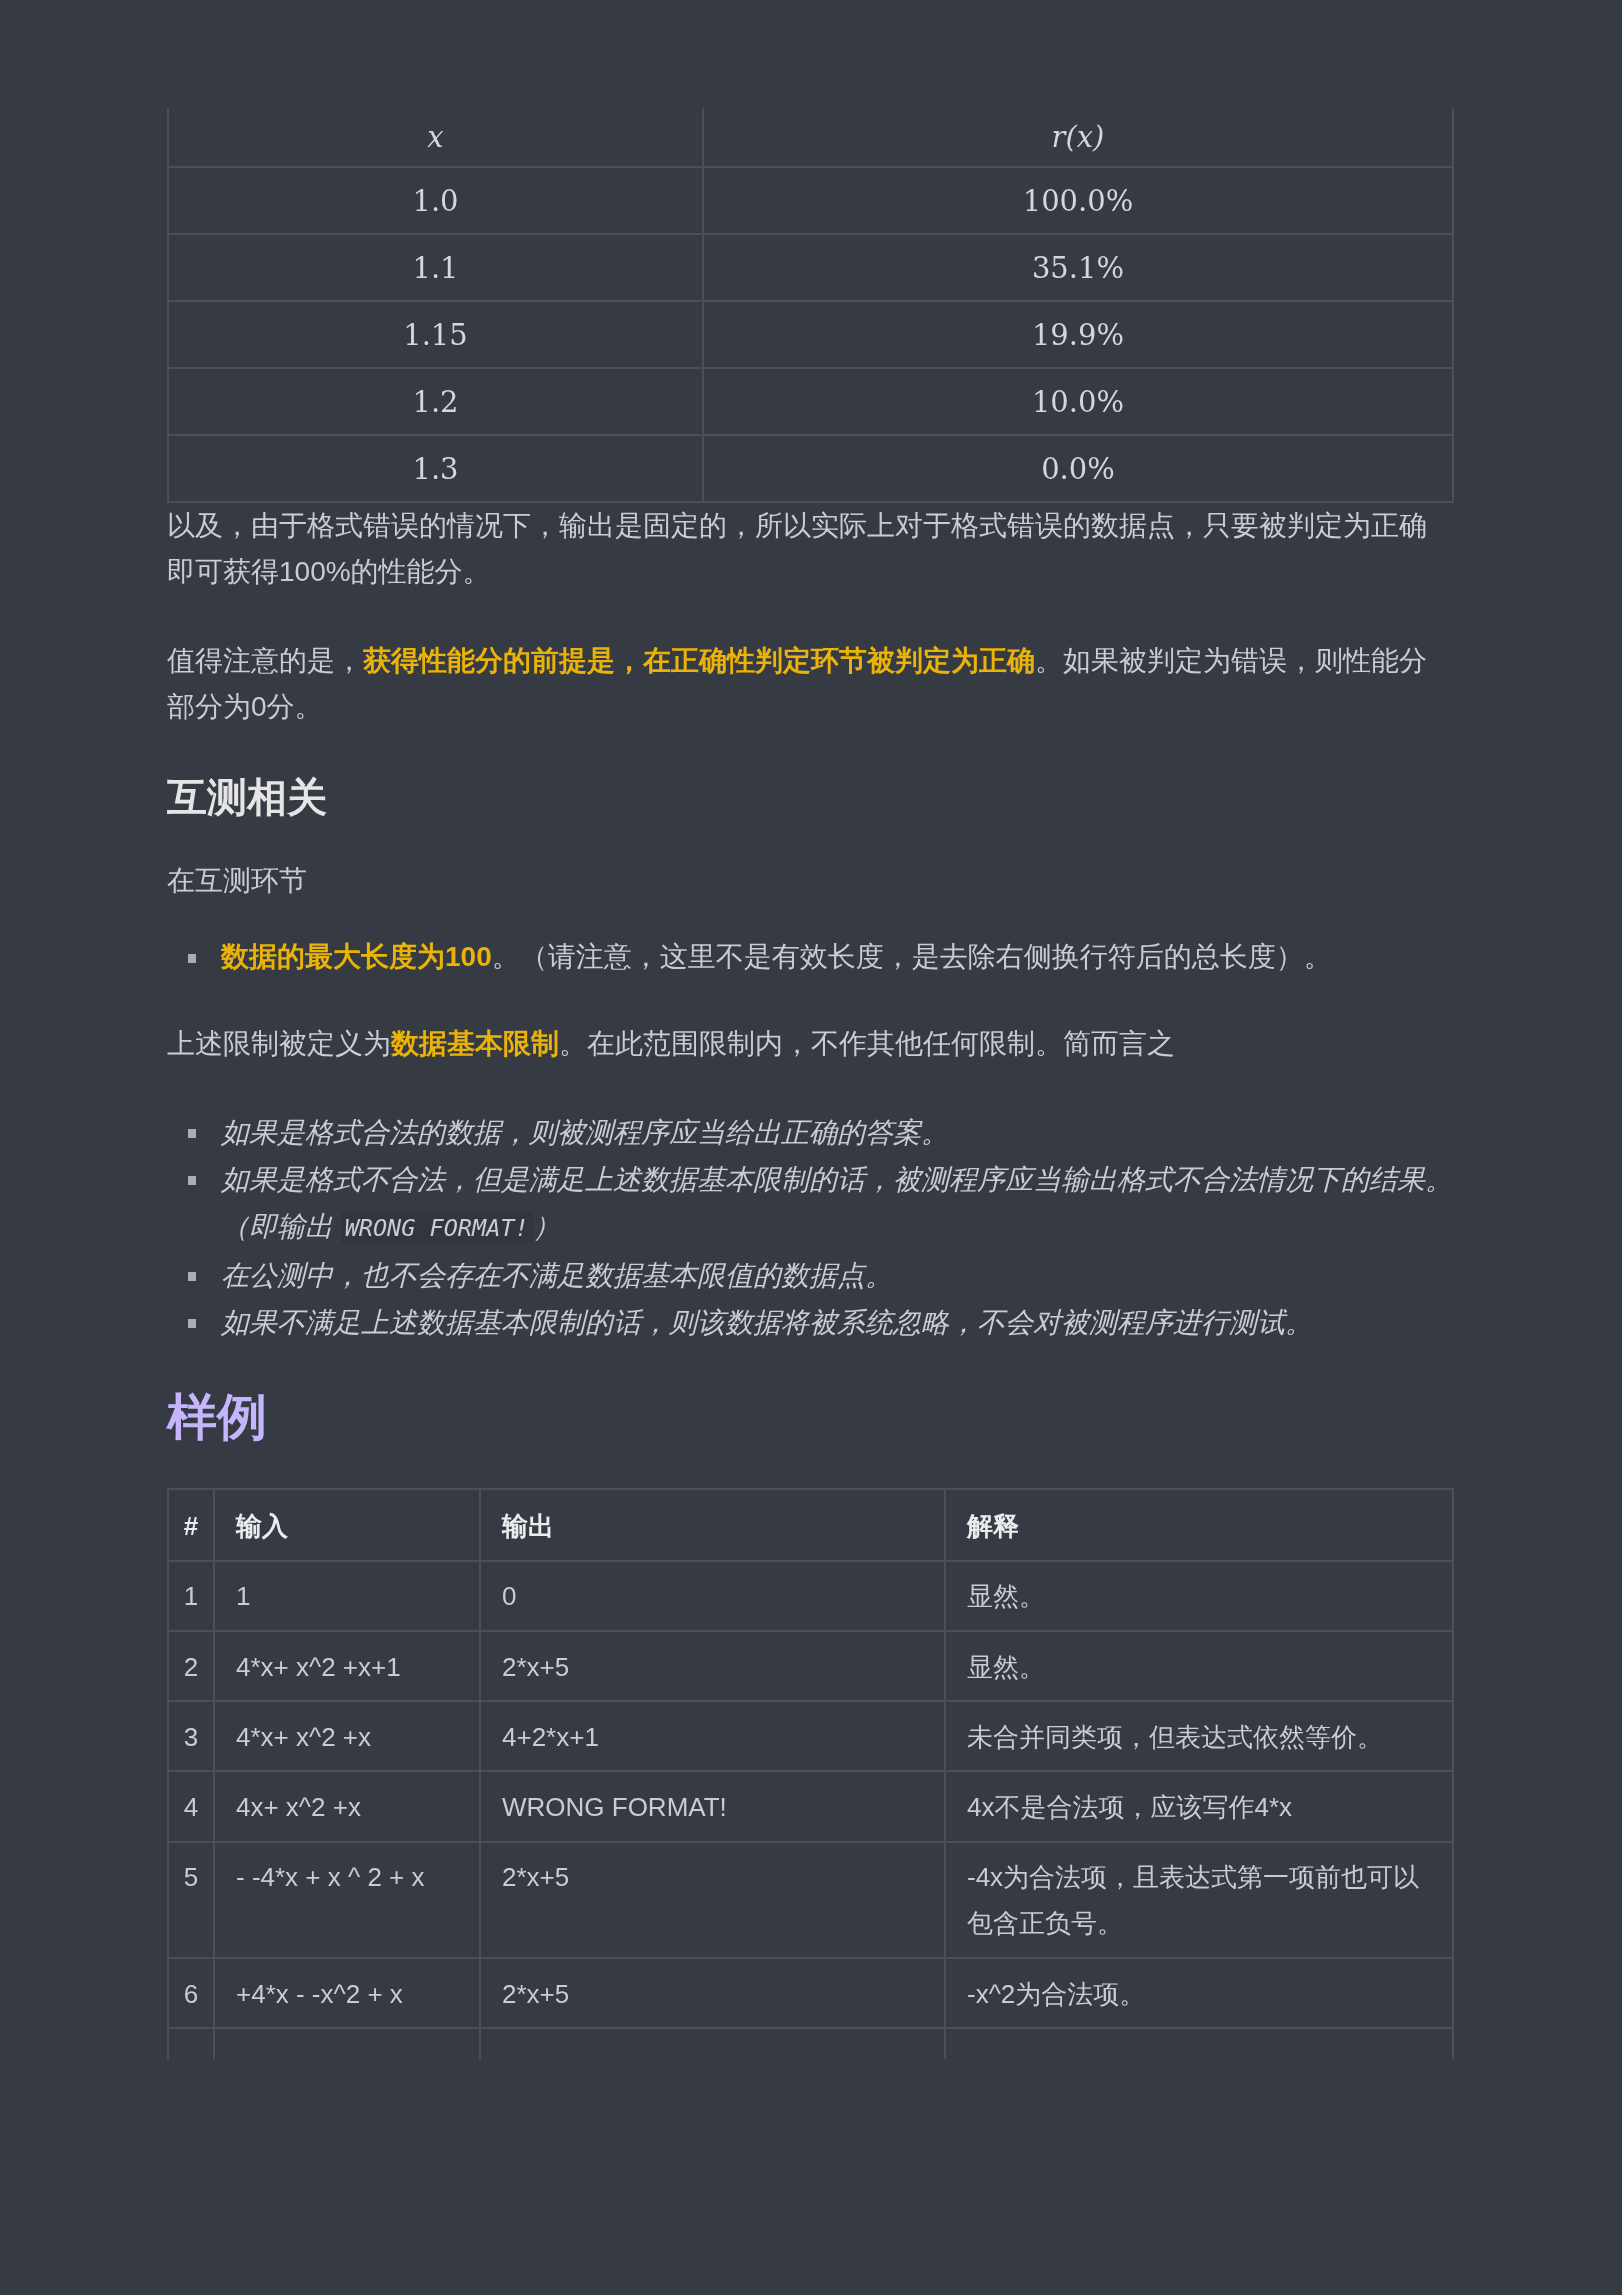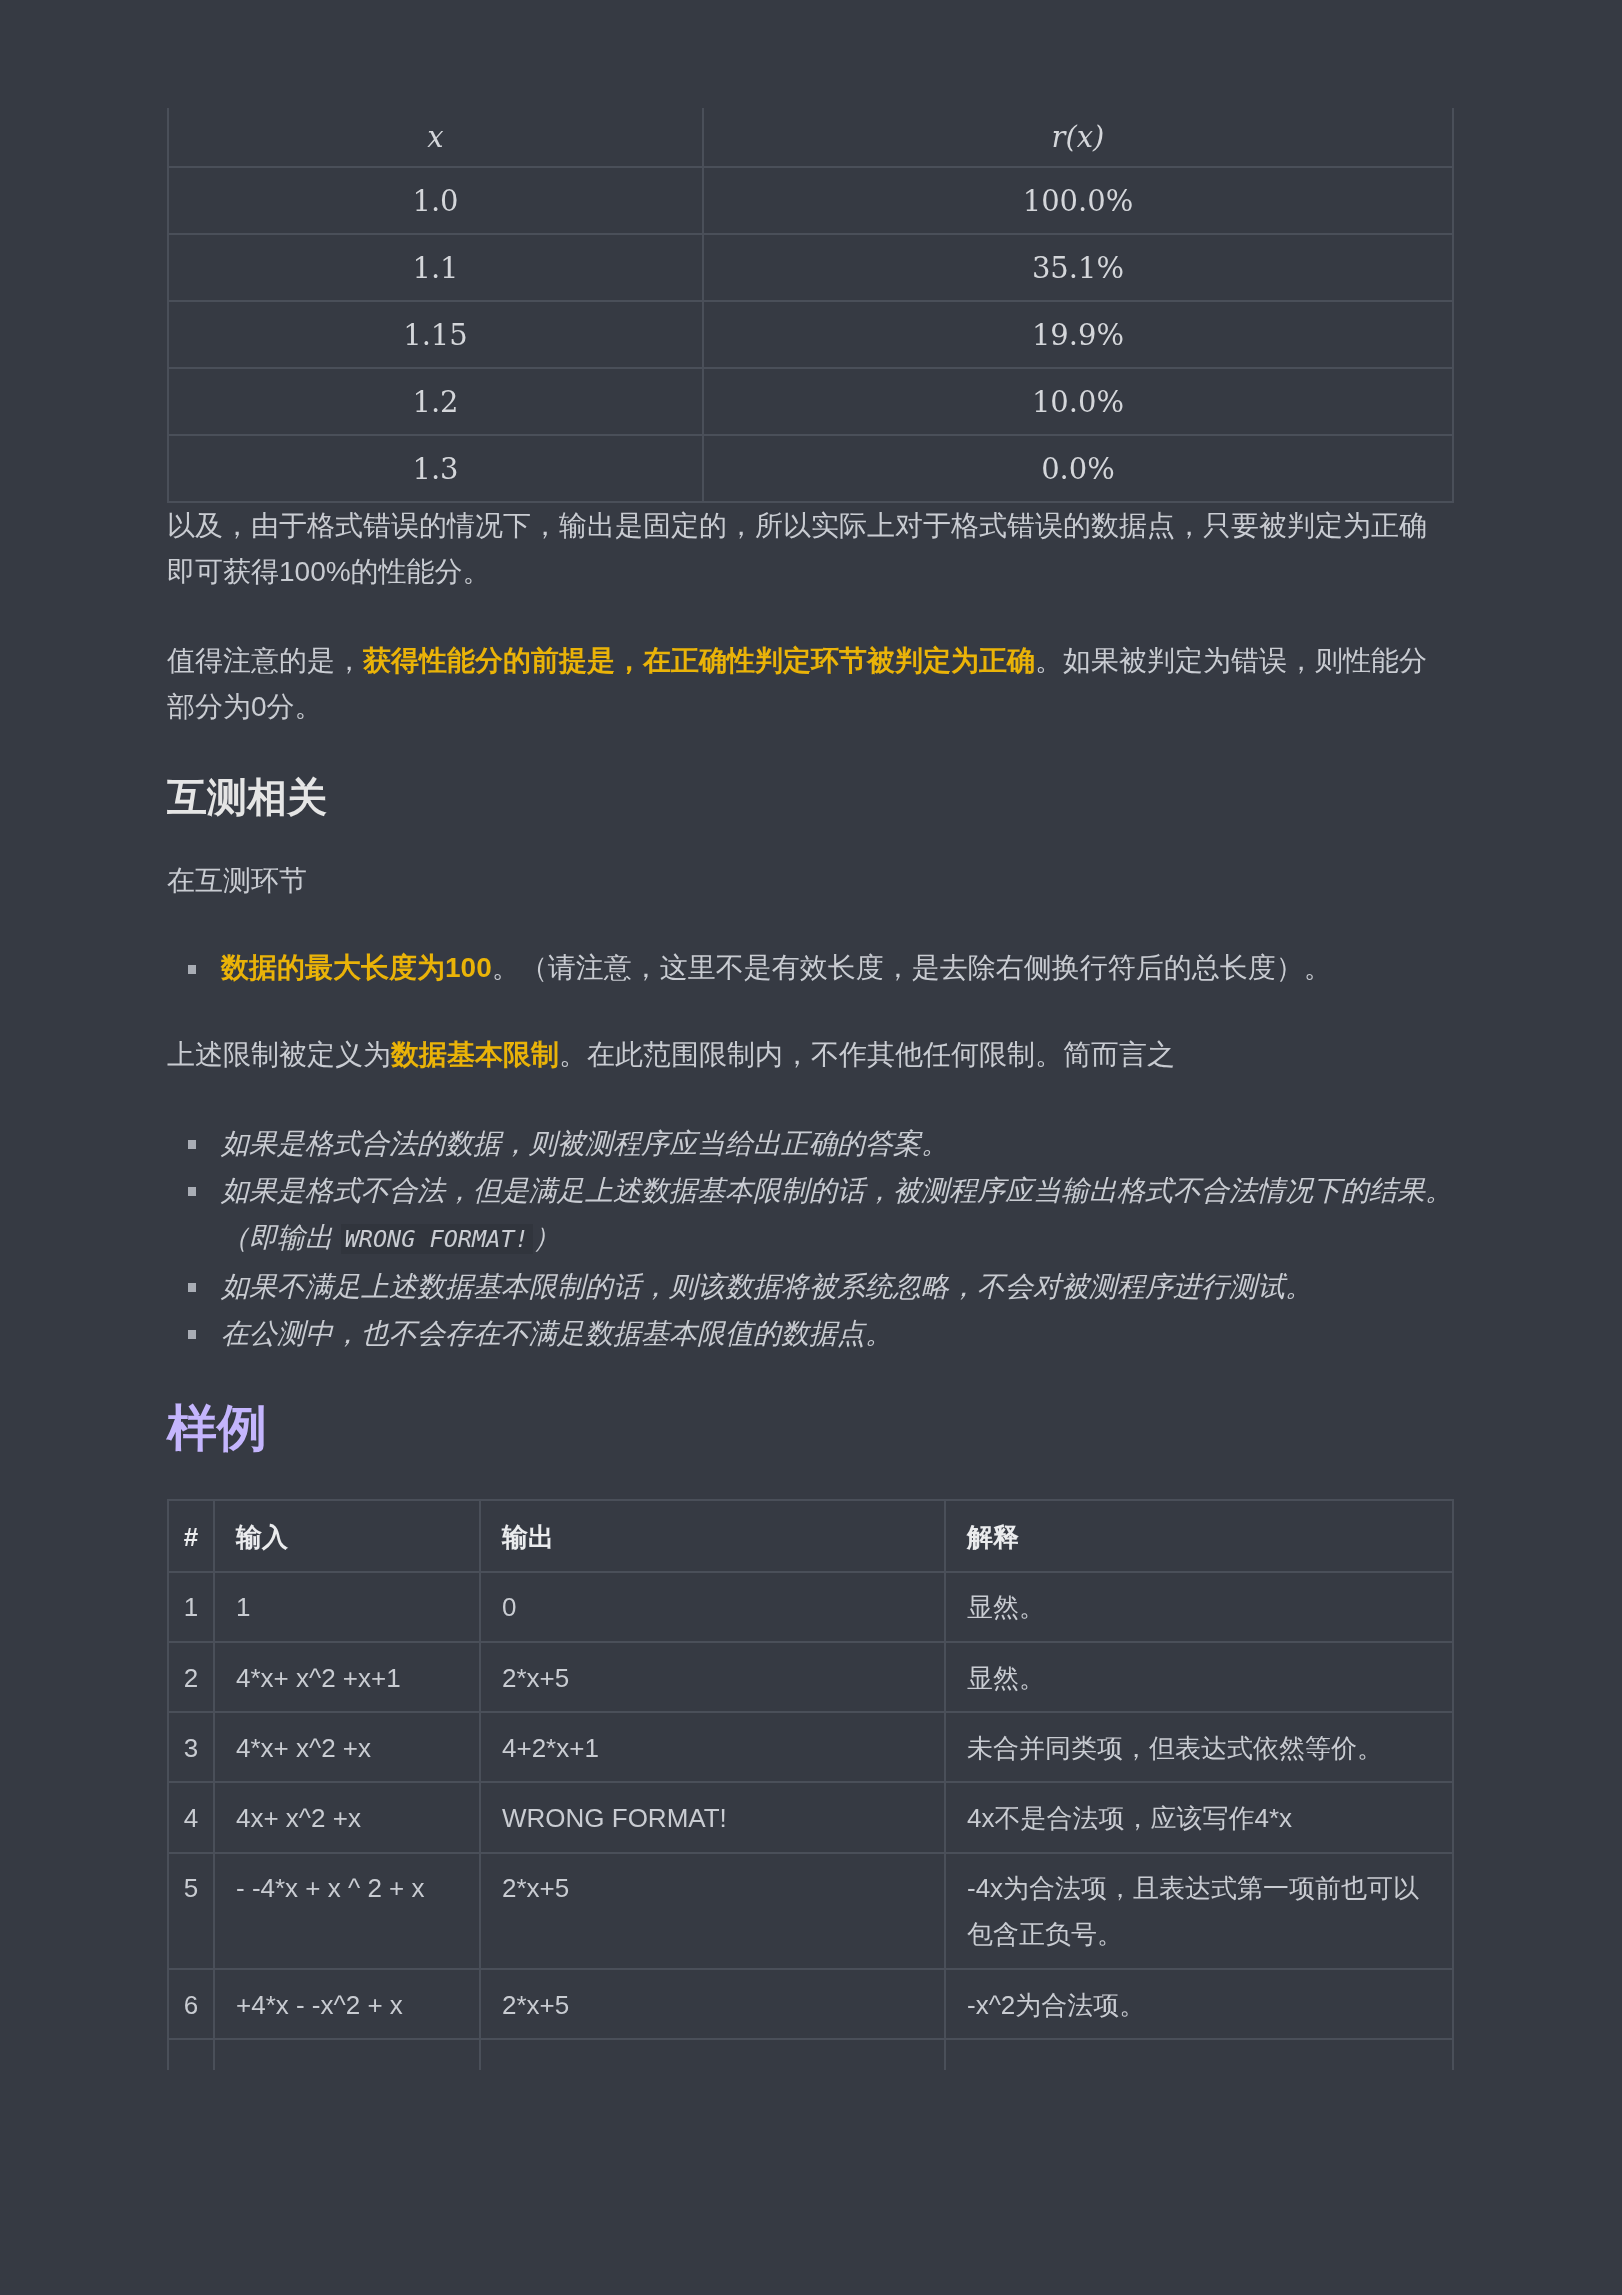--- a/index.html
+++ b/index.html
@@ -32,21 +32,21 @@
   .p2 { margin-top: 43px; }
   strong { color: #eab308; font-weight: bold; }
   h3 { font-size: 40px; font-weight: bold; color: #e5e5e5; margin: 48px 0 0 0; line-height: 39px; }
   .p3 { margin-top: 41px; }
   ul { list-style: none; margin: 0; padding: 0 0 0 54px; }
   ul li { position: relative; }
   ul li::before {
     content: ""; position: absolute; left: -33px; top: 19.6px;
     width: 7.8px; height: 9.2px; background: #a9adb5;
   }
-  .ul1 { margin-top: 41px; }
+  .ul1 { margin-top: 30px; }
   .p4 { margin-top: 41px; }
   .ul2 { margin-top: 42px; font-style: italic; }
   .ul2 li { line-height: 47px; }
   code {
     font-family: "DejaVu Sans Mono", "Liberation Mono", monospace;
     font-size: 23.5px;
     background: #31353d;
     padding: 1.3px 3.9px;
     color: #c9ccd2;
   }
@@ -113,22 +113,22 @@
 
     <ul class="ul1">
       <li><strong>数据的最大长度为100</strong><span>。（请注意，这里不是有效长度，是去除右侧换行符后的总长度）。</span></li>
     </ul>
 
     <p class="p4"><span>上述限制被定义为</span><strong>数据基本限制</strong><span>。在此范围限制内，不作其他任何限制。简而言之</span></p>
 
     <ul class="ul2">
       <li>如果是格式合法的数据，则被测程序应当给出正确的答案。</li>
       <li><span>如果是格式不合法，但是满足上述数据基本限制的话，被测程序应当输出格式不合法情况下的结果。（即输出 </span><code>WRONG FORMAT!</code><span>）</span></li>
+      <li>在公测中，也不会存在不满足数据基本限值的数据点。</li>
       <li>如果不满足上述数据基本限制的话，则该数据将被系统忽略，不会对被测程序进行测试。</li>
-      <li>在公测中，也不会存在不满足数据基本限值的数据点。</li>
     </ul>
 
     <h2>样例</h2>
 
     <table class="ex-table">
       <tbody>
           <tr>
         <th class="c0">#</th>
         <th class="c1">输入</th>
         <th class="c2">输出</th>

